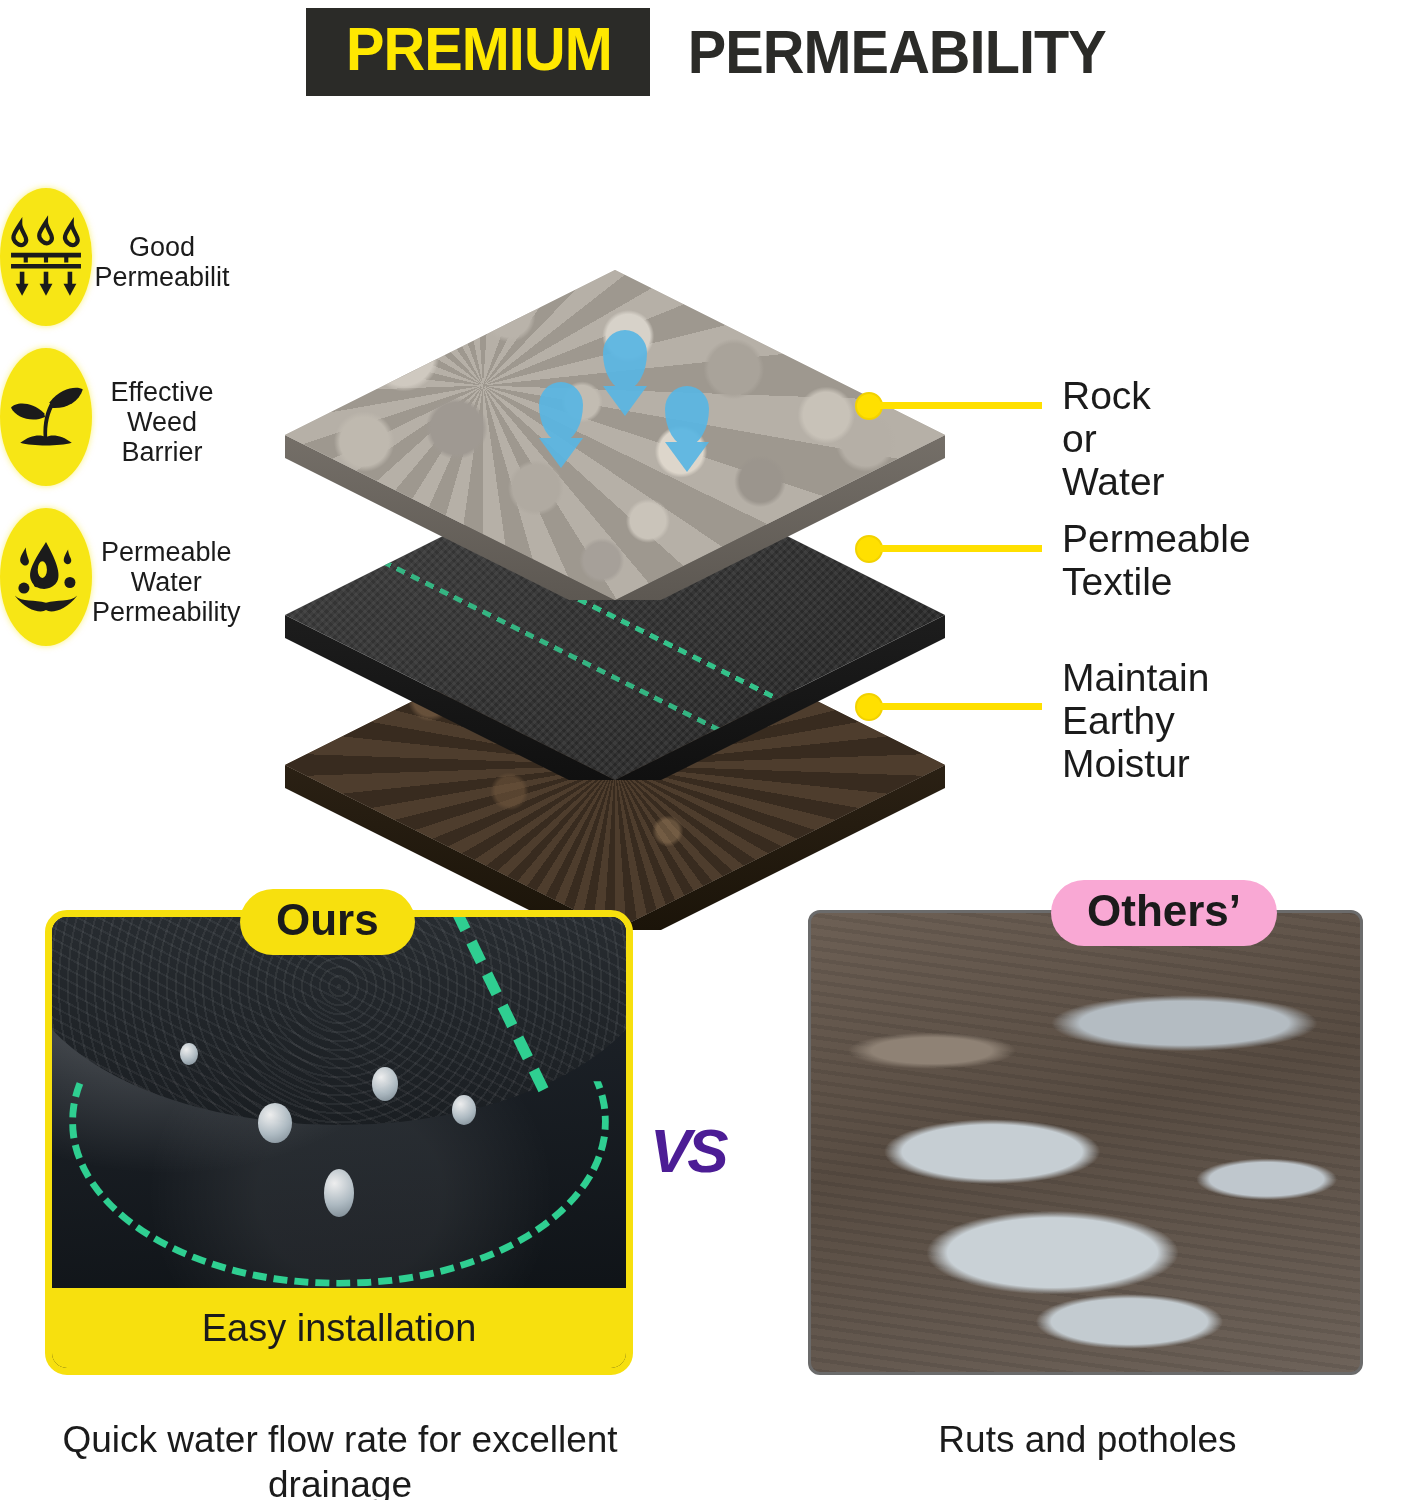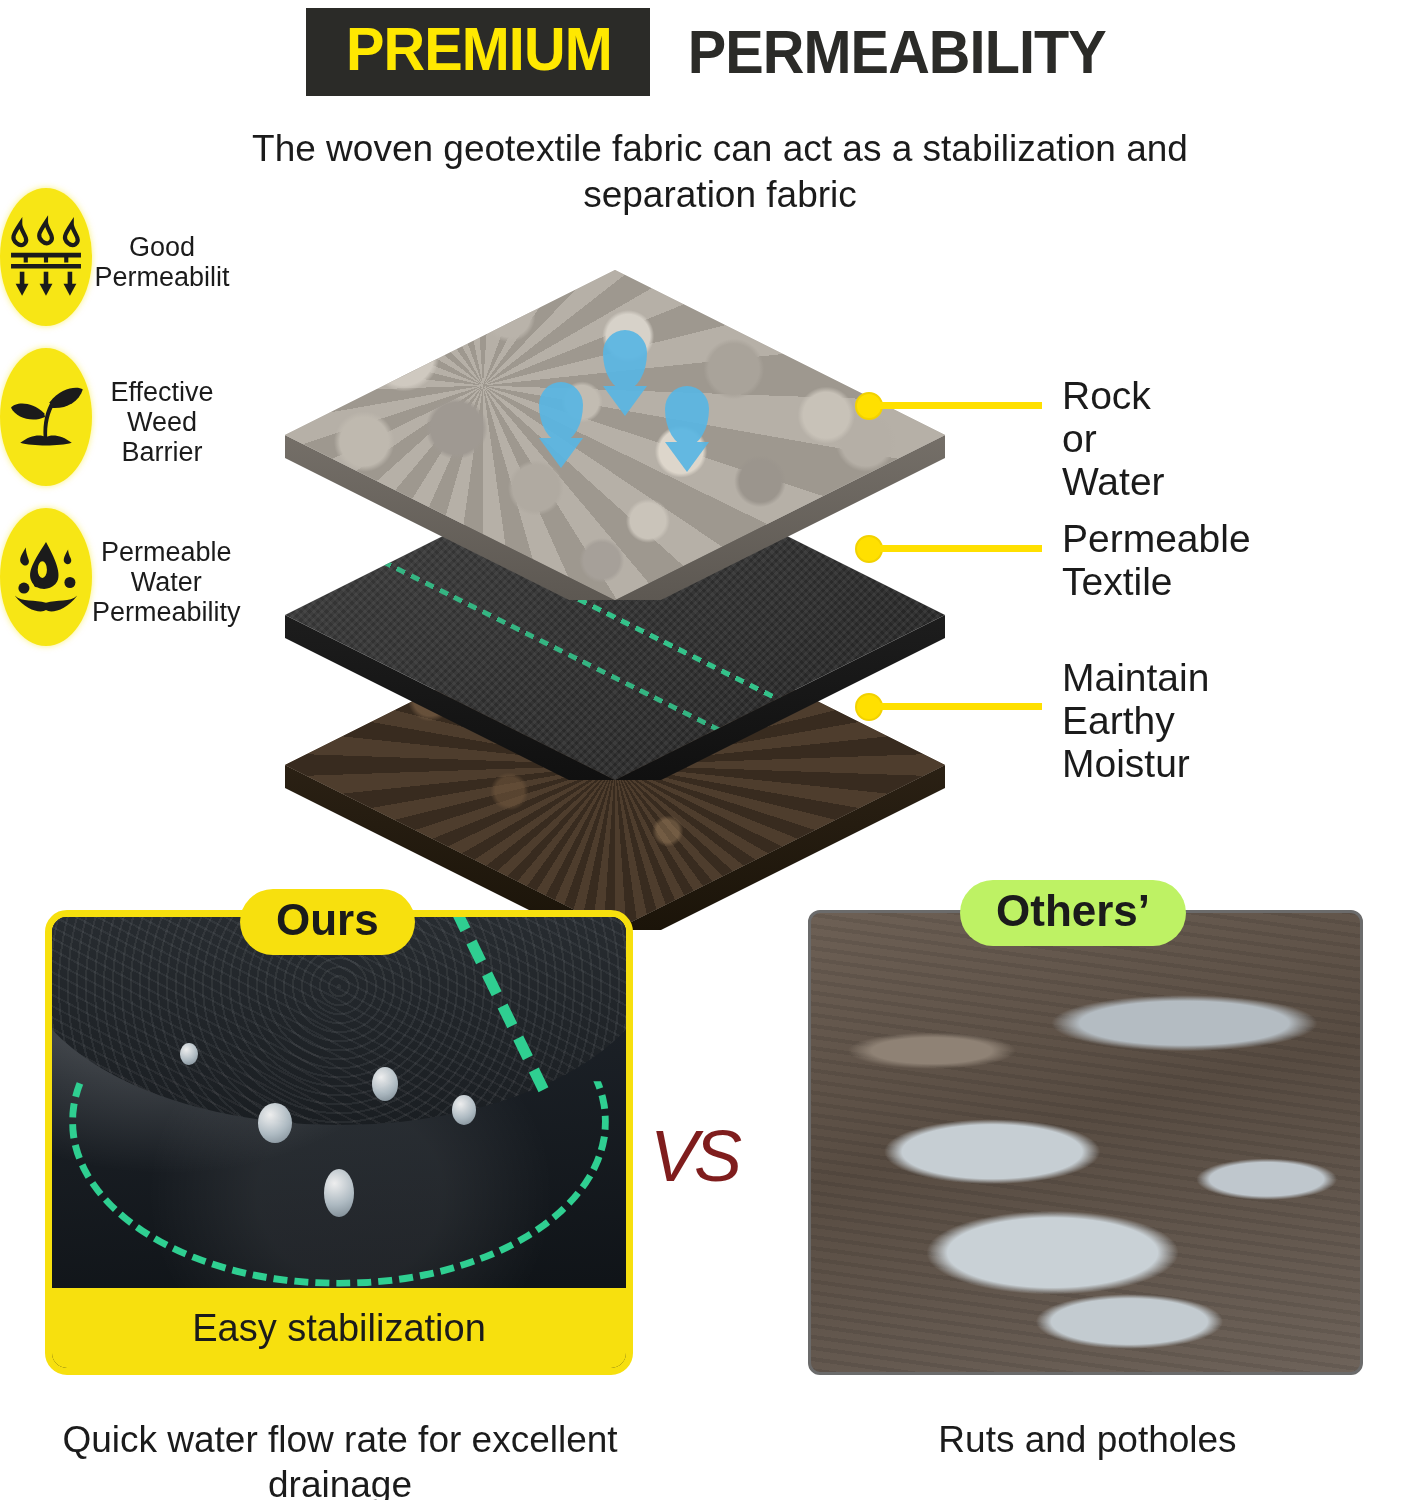--- a/index.html
+++ b/index.html
@@ -304,29 +304,29 @@
     position: absolute;
     padding: 8px 36px 12px 36px;
     border-radius: 40px;
     font-size: 44px;
     font-weight: bold;
     color: #1b1b1b;
     z-index: 5;
     line-height: 1.05;
   }
   .badge-ours { background: #F7E00E; left: 240px; top: -8px; margin-top: 7px; }
-  .badge-others { background: #bef264; left: 960px; top: -10px; }
+  .badge-others { background: #f9a8d4; left: 1051px; top: -10px; }
 
   .vs {
     position: absolute;
     left: 650px; top: 225px;
-    font-size: 72px;
-    font-weight: normal;
+    font-size: 62px;
+    font-weight: bold;
     font-style: italic;
-    color: #7f1d1d;
+    color: #4c1d95;
     letter-spacing: -4px;
   }
 
   .card-others {
     position: absolute;
     left: 808px; top: 20px;
     width: 555px; height: 465px;
     border-radius: 12px;
     overflow: hidden;
     border: 3px solid #6b6b6b;
@@ -357,21 +357,20 @@
 
 <div class="page">
 
   <div class="header">
     <div class="title-badge">
       <span class="title-badge-text">PREMIUM</span>
     </div>
     <div class="title-main">PERMEABILITY</div>
   </div>
 
-  <div class="subtitle">The woven geotextile fabric can act as a stabilization and separation fabric</div>
 
   <div class="features">
 
     <div class="feature">
       <div class="feature-circle">
         <svg width="92" height="92" viewBox="0 0 100 100">
           <g fill="none" stroke="#1b1b1b" stroke-width="4.5">
             <path d="M22 14 C 14 26, 12 30, 18 35 C 24 40, 30 35, 28 29 C 26 24, 22 18, 22 14 Z"></path>
             <path d="M50 12 C 42 24, 40 28, 46 33 C 52 38, 58 33, 56 27 C 54 22, 50 16, 50 12 Z"></path>
             <path d="M78 14 C 70 26, 68 30, 74 35 C 80 40, 86 35, 84 29 C 82 24, 78 18, 78 14 Z"></path>
@@ -492,21 +491,21 @@
       <div class="ours-photo">
         <div class="mesh"></div>
         <div class="green-arc"></div>
         <div class="green-arc2"></div>
         <div class="waterdrop-sm" style="left:206px; top:186px; width:34px; height:40px;"></div>
         <div class="waterdrop-sm" style="left:320px; top:150px; width:26px; height:34px;"></div>
         <div class="waterdrop-sm" style="left:400px; top:178px; width:24px; height:30px;"></div>
         <div class="waterdrop-sm" style="left:272px; top:252px; width:30px; height:48px;"></div>
         <div class="waterdrop-sm" style="left:128px; top:126px; width:18px; height:22px;"></div>
       </div>
-      <div class="ours-banner">Easy stabilization</div>
+      <div class="ours-banner">Easy installation</div>
     </div>
 
     <div class="vs">VS</div>
 
     <div class="card-others"></div>
   </div>
 
   <div class="caption caption-left">Quick water flow rate for excellent drainage</div>
   <div class="caption caption-right">Ruts and potholes</div>
 

